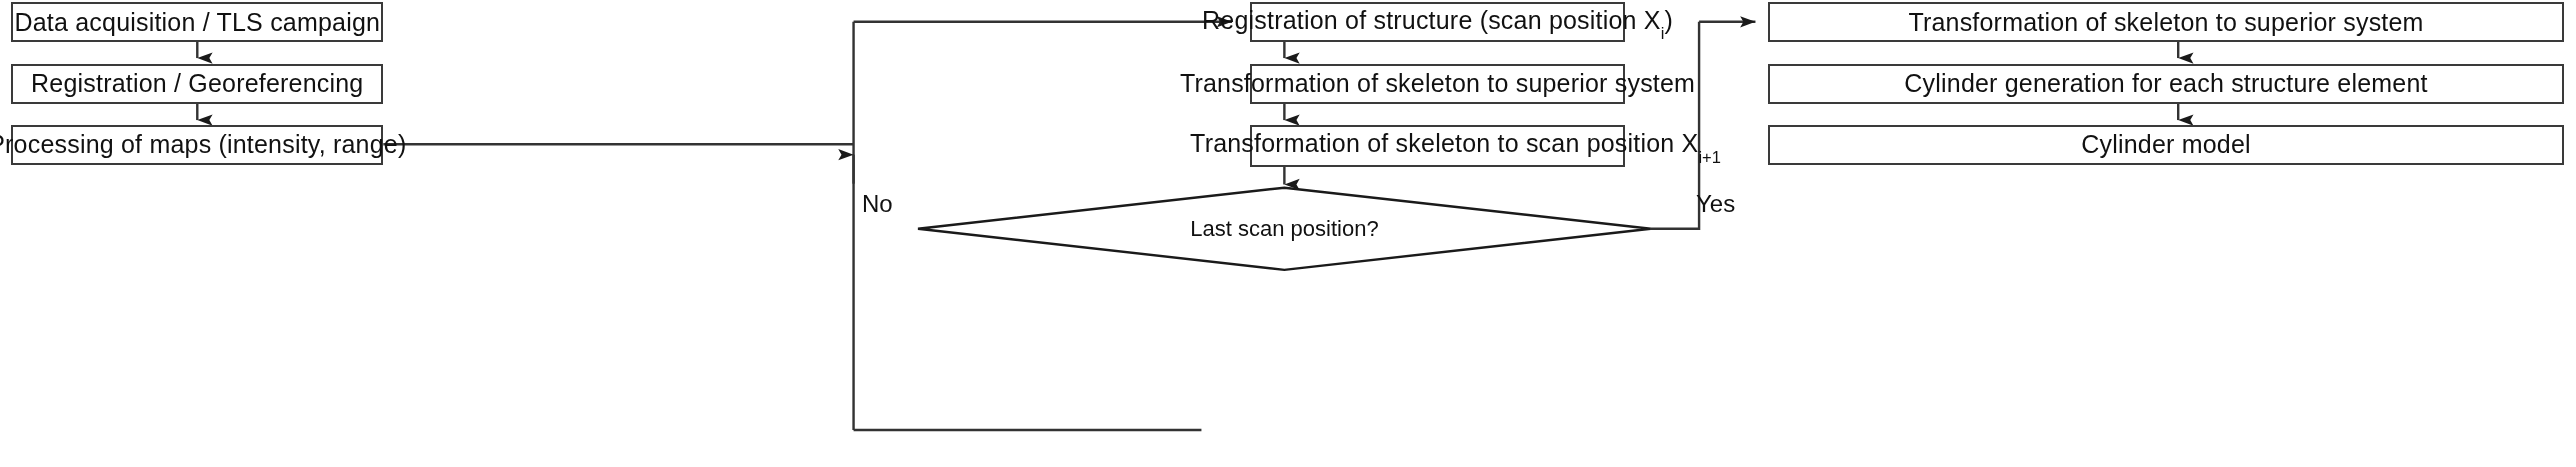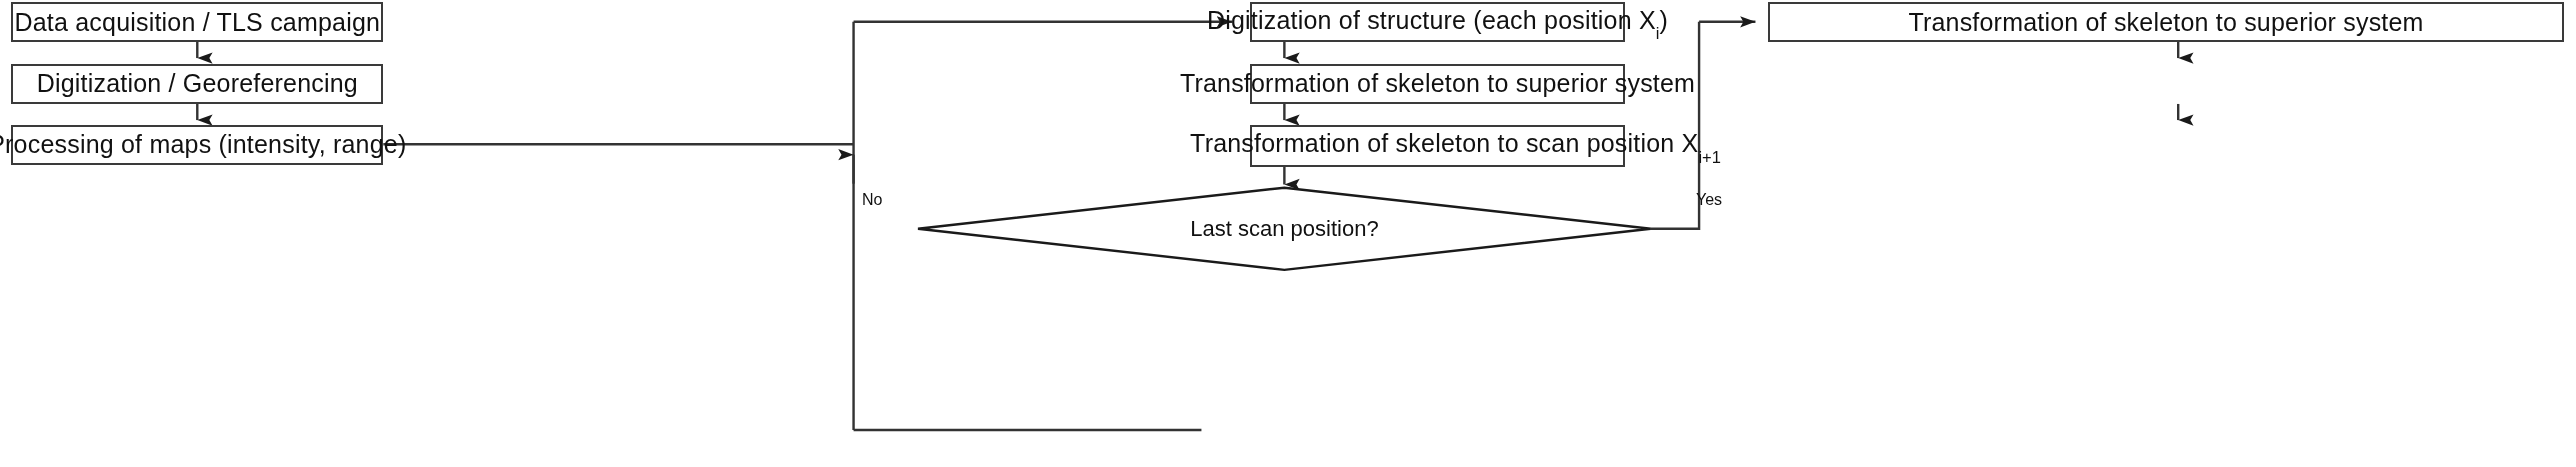--- a/index.html
+++ b/index.html
@@ -66,21 +66,21 @@
     display: flex;
     align-items: center;
     justify-content: center;
     font-size: 22px;
     color: #111111;
     white-space: nowrap;
     pointer-events: none;
   }
   .edge-label {
     position: absolute;
-    font-size: 16px;
+    font-size: 24px;
     color: #111111;
     white-space: nowrap;
     line-height: 1;
   }
 </style>
 </head>
 <body>
 
 <div id="diagram-root">
 
@@ -120,29 +120,29 @@
 
     <line x1="2705" y1="52" x2="2705" y2="72" stroke="#333333" stroke-width="3" marker-end="url(#arrow-down)"></line>
     <line x1="2705" y1="129" x2="2705" y2="149" stroke="#333333" stroke-width="3" marker-end="url(#arrow-down)"></line>
   </svg>
 
   <div class="node-box" style="left:11.3px; top:2.4px; width:372px; height:40px;">
     <span class="node-label">Data acquisition / TLS campaign</span>
   </div>
 
   <div class="node-box" style="left:11.3px; top:64px; width:372px; height:40px;">
-    <span class="node-label">Digitization / Georeferencing</span>
+    <span class="node-label">Registration / Georeferencing</span>
   </div>
 
   <div class="node-box" style="left:11.3px; top:125px; width:372px; height:40px;">
     <span class="node-label">Processing of maps (intensity, range)</span>
   </div>
 
   <div class="node-box" style="left:1250px; top:2.4px; width:375px; height:40px;">
-    <span class="node-label"><span>Digitization of structure (each position X</span><span class="sub">i</span><span>)</span></span>
+    <span class="node-label"><span>Registration of structure (scan position X</span><span class="sub">i</span><span>)</span></span>
   </div>
 
   <div class="node-box" style="left:1250px; top:64px; width:375px; height:40px;">
     <span class="node-label">Transformation of skeleton to superior system</span>
   </div>
 
   <div class="node-box" style="left:1250px; top:125px; width:375px; height:42px;padding-left:36px;">
     <span class="node-label"><span>Transformation of skeleton to scan position X</span><span class="sub">i+1</span></span>
   </div>
 
@@ -151,16 +151,22 @@
   </div>
 
   <div class="edge-label" style="left:862px; top:192px;">No</div>
 
   <div class="edge-label" style="left:1696px; top:192px;">Yes</div>
 
   <div class="node-box" style="left:1768px; top:2.4px; width:796px; height:40px;">
     <span class="node-label">Transformation of skeleton to superior system</span>
   </div>
 
+  <div class="node-box" style="left:1768px; top:64px; width:796px; height:40px;">
+    <span class="node-label">Cylinder generation for each structure element</span>
+  </div>
 
+  <div class="node-box" style="left:1768px; top:125px; width:796px; height:40px;">
+    <span class="node-label">Cylinder model</span>
+  </div>
 
 </div>
 
 
 </body></html>

